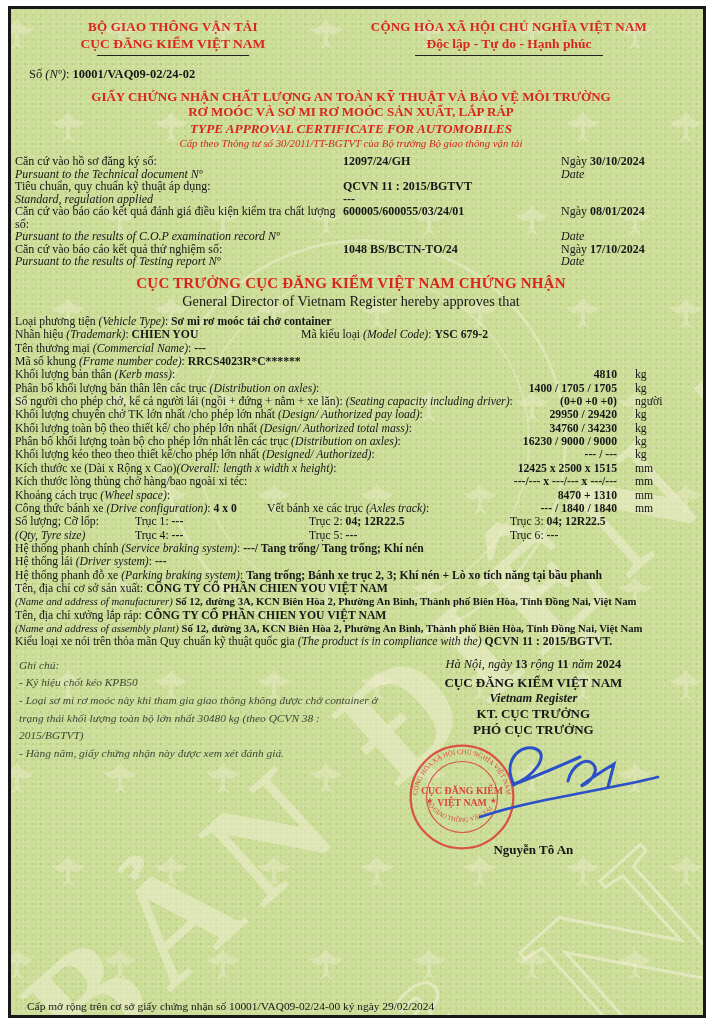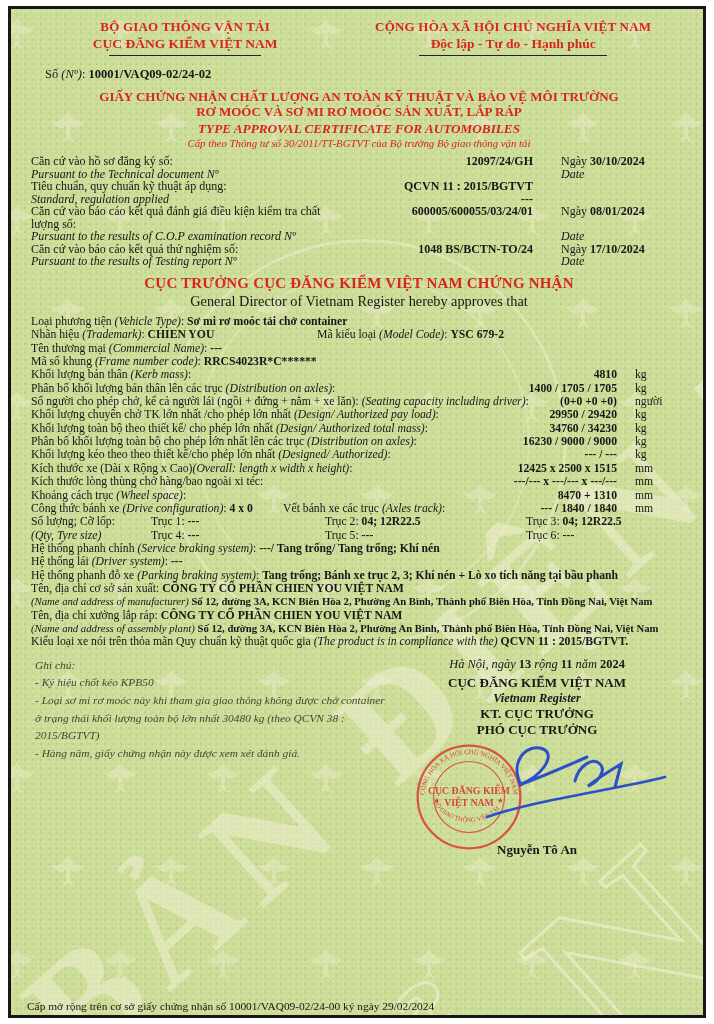--- a/index.html
+++ b/index.html
@@ -17,21 +17,21 @@
   .wm-circle{position:absolute;left:150px;top:230px;width:400px;height:400px;border-radius:50%;
              border:3px solid rgba(240,238,208,.5);}
   .wm-circle2{position:absolute;left:185px;top:265px;width:330px;height:330px;border-radius:50%;
              border:2px solid rgba(240,238,208,.4);}
   .wm-text1{position:absolute;left:-20px;top:960px;transform:rotate(-42deg);transform-origin:0 0;
             font-weight:bold;font-size:150px;letter-spacing:16px;white-space:nowrap;
             color:rgba(241,238,210,.55);}
   .wm-text2{position:absolute;left:190px;top:1150px;transform:rotate(-42deg);transform-origin:0 0;
             font-weight:bold;font-size:235px;letter-spacing:22px;white-space:nowrap;
             color:transparent;-webkit-text-stroke:3px rgba(243,240,214,.6);}
-  .content{position:absolute;inset:0;z-index:2;padding:6px 16px 0 20px;color:#171717;}
+  .content{position:absolute;inset:0;z-index:2;padding:6px 16px 0 4px;color:#171717;}
 
   
   .hdr{display:flex;margin-top:4px;}
   .hdr-left{width:47%;text-align:center;}
   .hdr-right{width:53%;text-align:center;}
   .red{color:#d9251c;}
   .hl1{font-size:13px;font-weight:bold;letter-spacing:.2px;}
   .hl2{font-size:13.5px;font-weight:bold;margin-top:1px;}
   .hrule{height:0;border-bottom:1.6px solid #222;margin:3px auto 0 auto;}
   .serial{margin:11px 0 0 14px;font-size:12.5px;}
@@ -41,21 +41,21 @@
   
   .titles{text-align:center;margin-top:7px;line-height:1.18;}
   .t1,.t2{font-size:13px;font-weight:bold;color:#d9251c;}
   .t3{font-size:13.2px;font-weight:bold;font-style:italic;color:#d9251c;margin-top:1px;}
   .t4{font-size:10.8px;font-style:italic;color:#d9251c;margin-top:1px;}
 
   
   .refs{margin-top:5px;font-size:12px;line-height:12.55px;}
   .ref-line{display:flex;}
   .ref-lbl{flex:1;}
-  .ref-val{width:190px;text-align:right;font-weight:bold;white-space:nowrap;}
+  .ref-val{width:190px;text-align:left;font-weight:bold;white-space:nowrap;}
   .ref-date{width:126px;padding-left:28px;white-space:nowrap;}
   .it{font-style:italic;}
   .b{font-weight:bold;}
 
   
   .approve{text-align:center;margin-top:6px;line-height:1.2;}
   .ap1{font-size:15px;font-weight:bold;color:#d9251c;letter-spacing:.2px;}
   .ap2{font-size:14.3px;margin-top:1px;}
 
   

